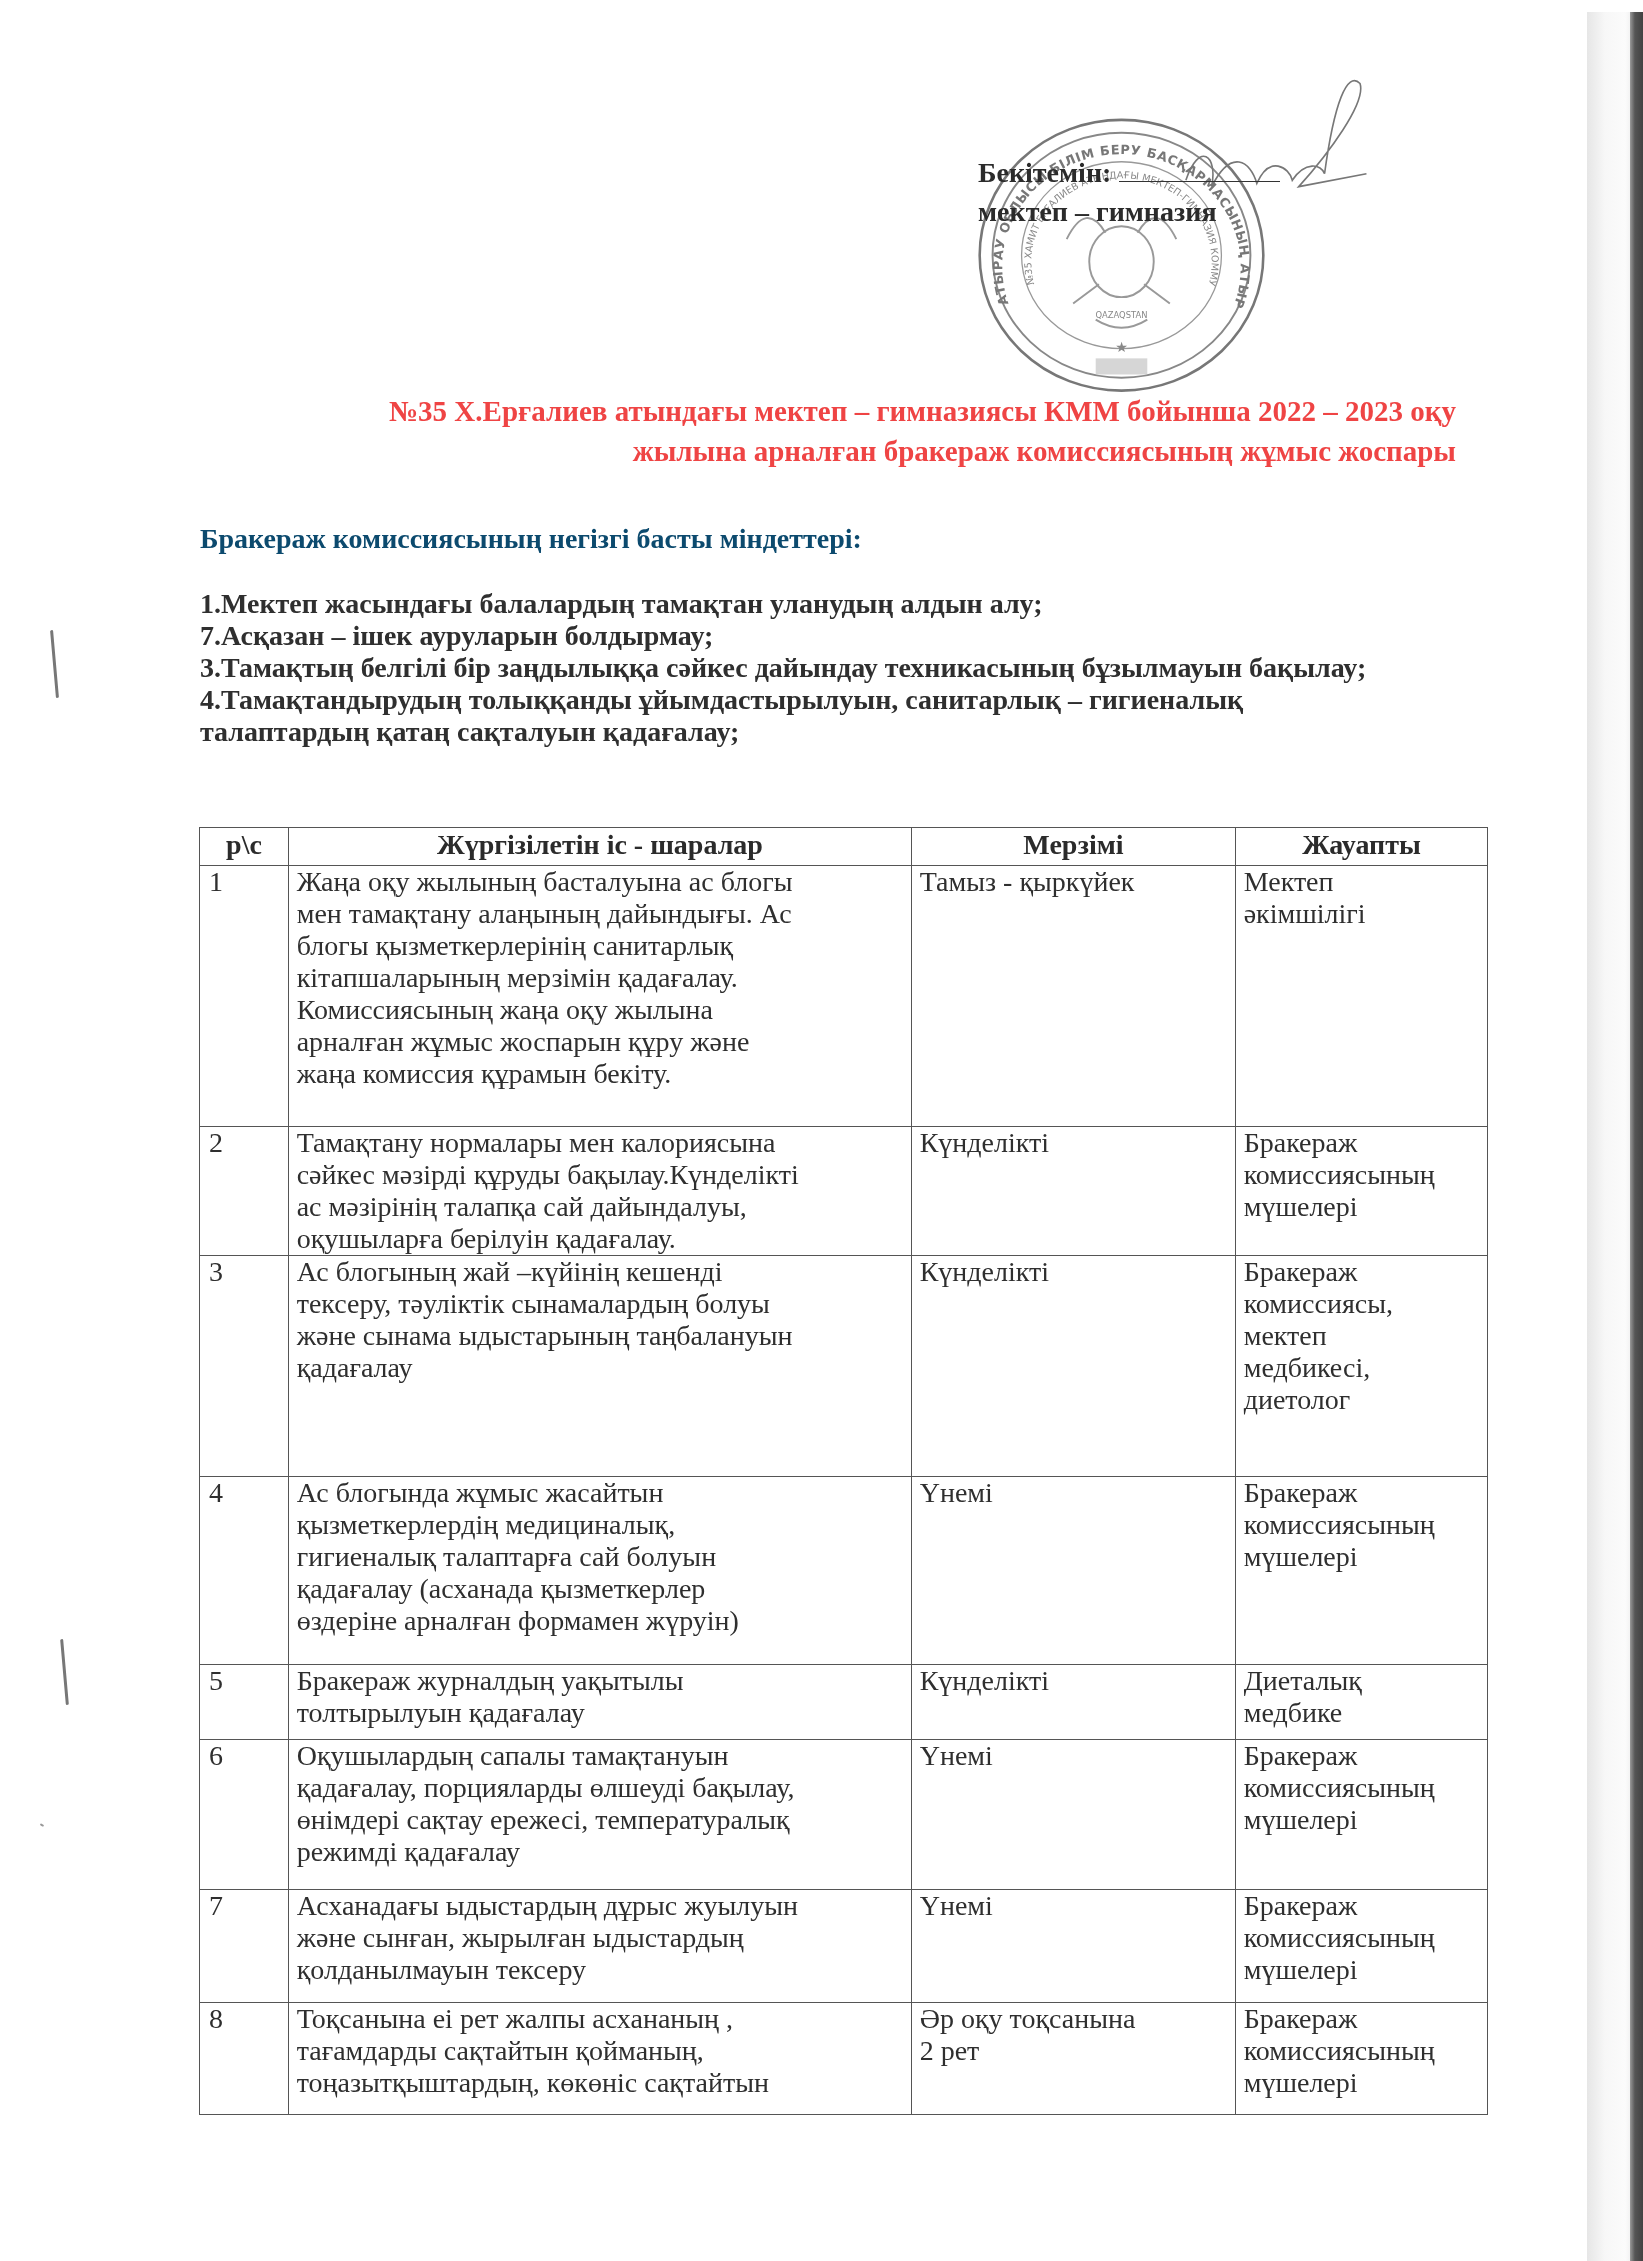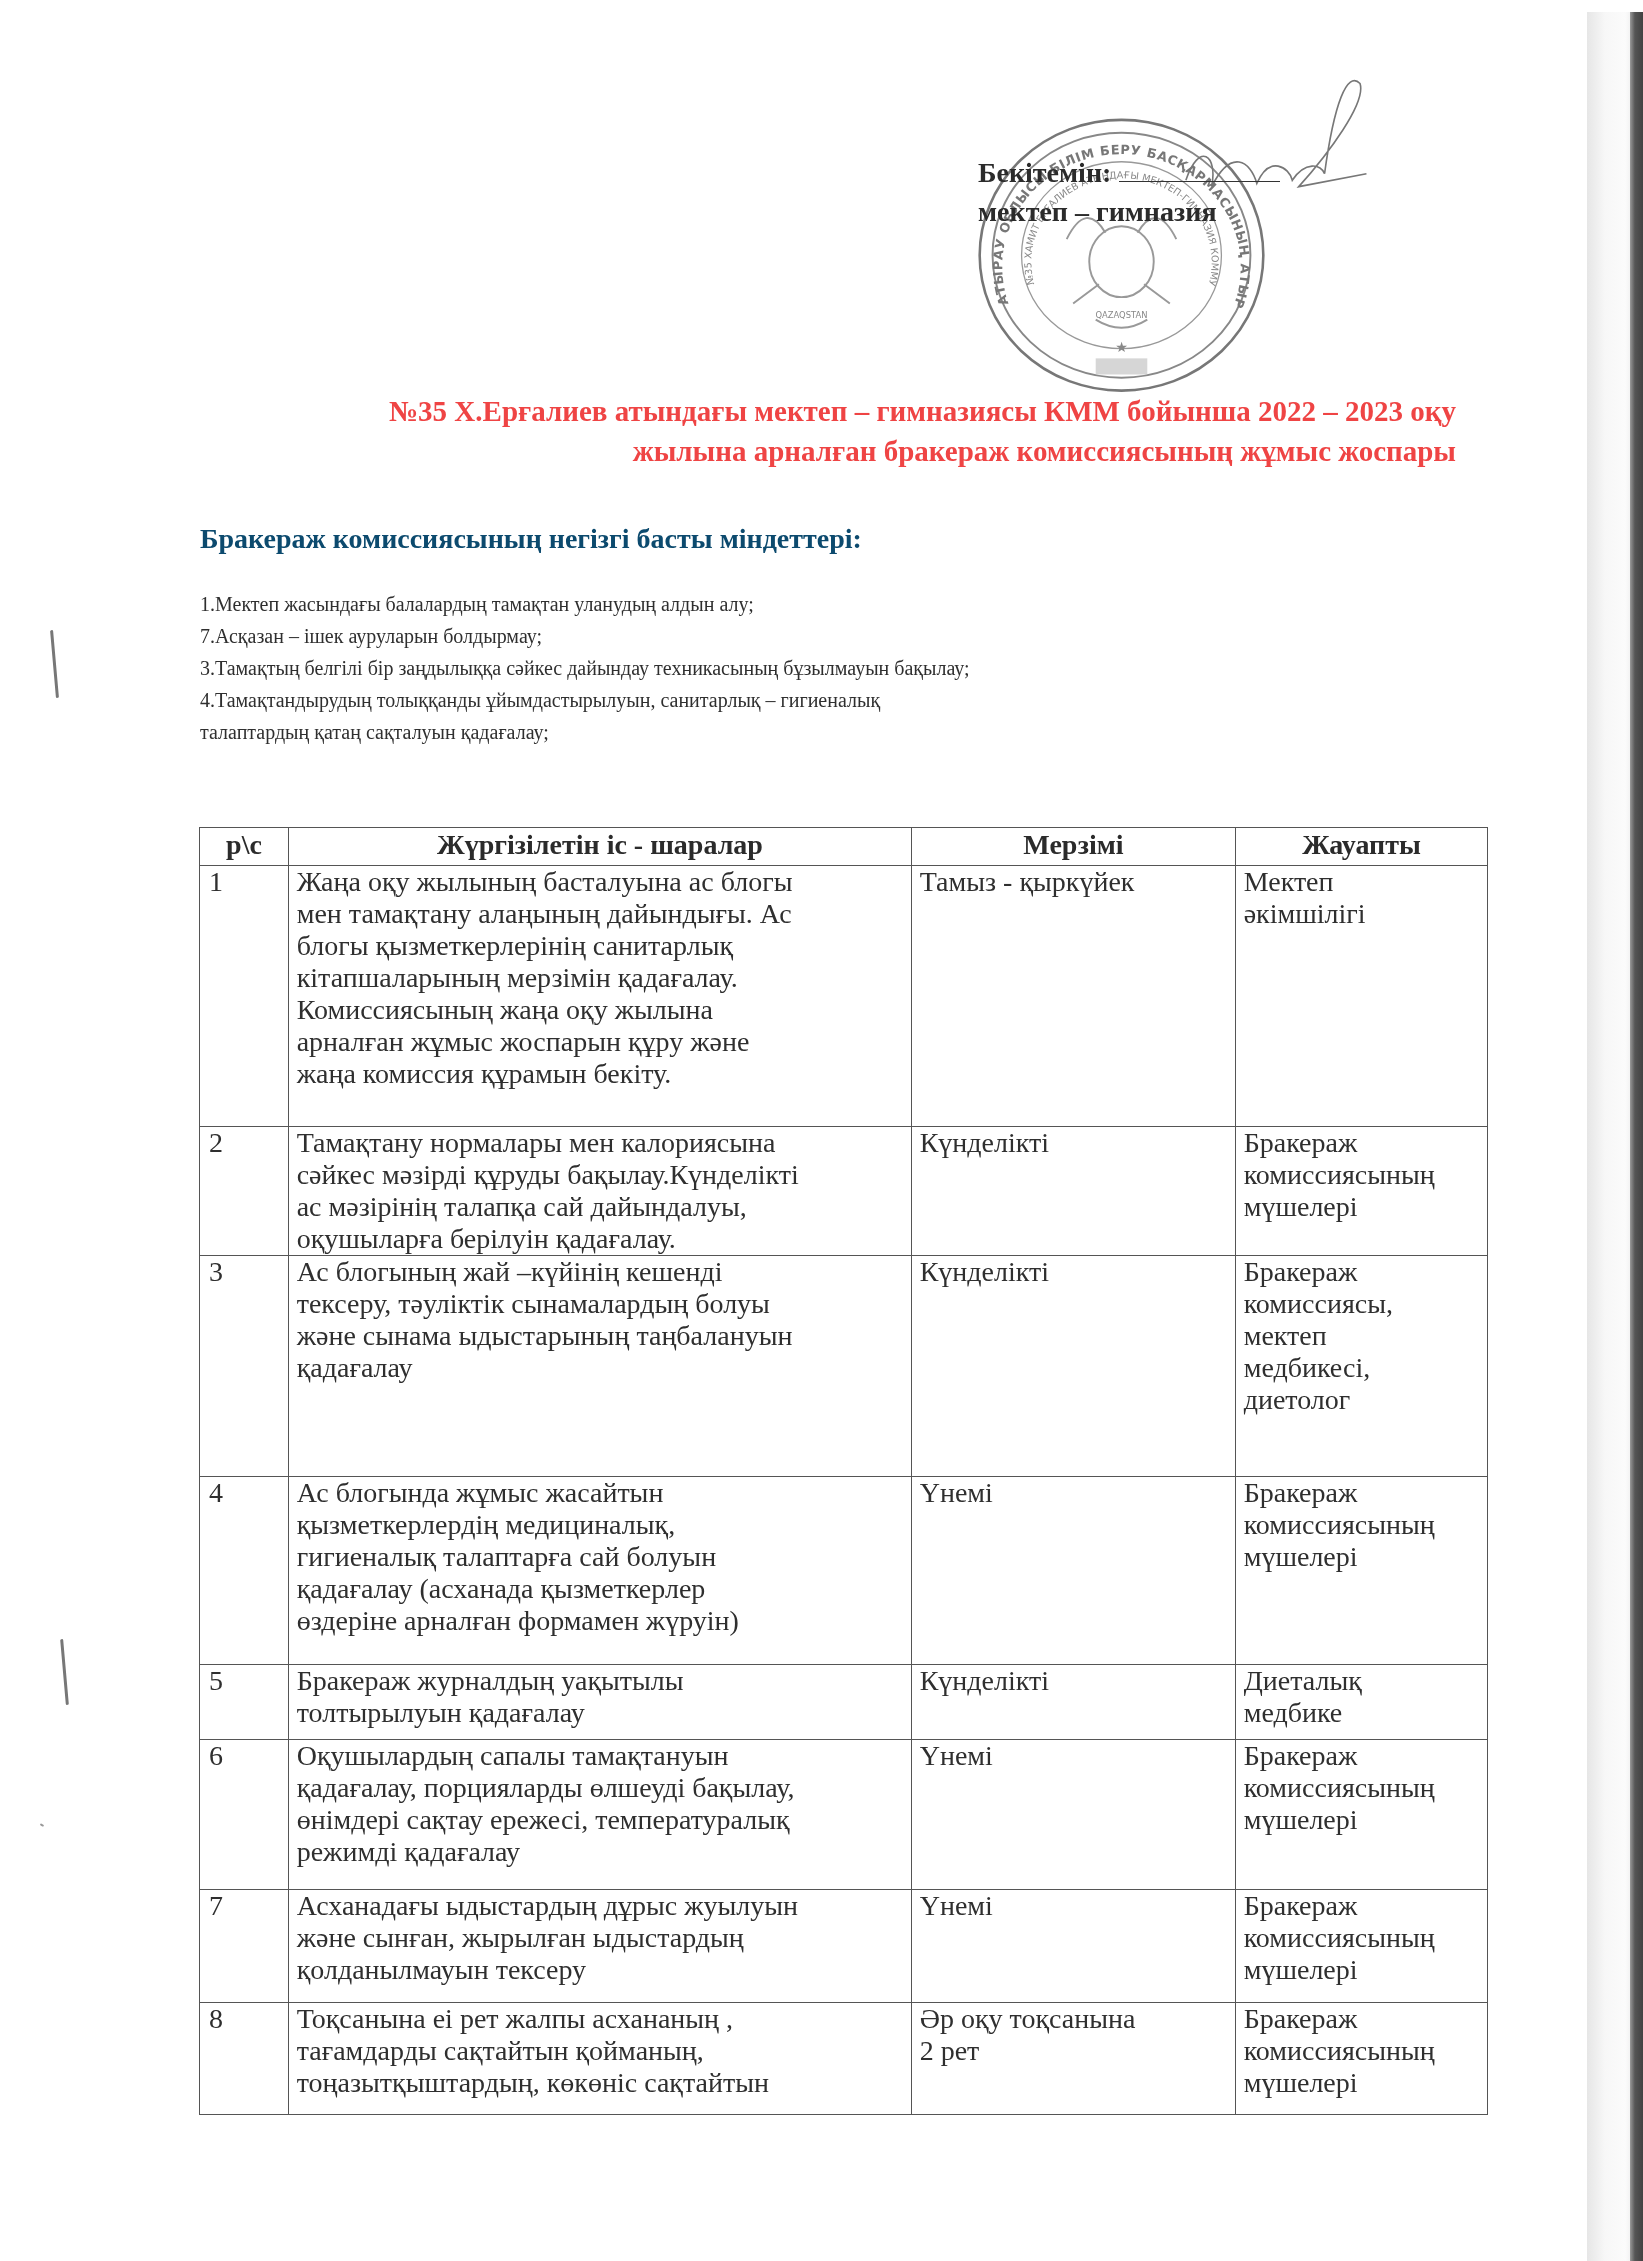--- a/index.html
+++ b/index.html
@@ -33,21 +33,21 @@
 
   .doc-title {
     position: absolute; left: 193px; top: 379px; width: 1263px; text-align: right;
     font-weight: bold; font-size: 29px; line-height: 40px; color: #ef4444; margin-top: 12px;
   }
   .tasks-heading {
     position: absolute; left: 200px; top: 523px; font-weight: bold; font-size: 28px; color: #0c4a6e; white-space: nowrap;
   }
   .tasks-list {
     position: absolute; left: 200px; top: 588px; width: 1263px;
-    font-size: 20px; line-height: 32px; color: #2f2f2f;
+    font-size: 28px; line-height: 32px; color: #2f2f2f; font-weight: bold;
   }
   .tasks-list div { white-space: nowrap; }
 
   table.plan {
     position: absolute; left: 199px; top: 827px; width: 1288px;
     border-collapse: collapse; table-layout: fixed;
     font-size: 28px; line-height: 32px; color: #2f2f2f;
   }
   table.plan th, table.plan td { border: 1.3px solid #555; vertical-align: top; padding: 0 7.7px; }
   table.plan th { font-weight: bold; text-align: center; height: 36px; padding-top: 1.3px; color: #2b2b2b; }

